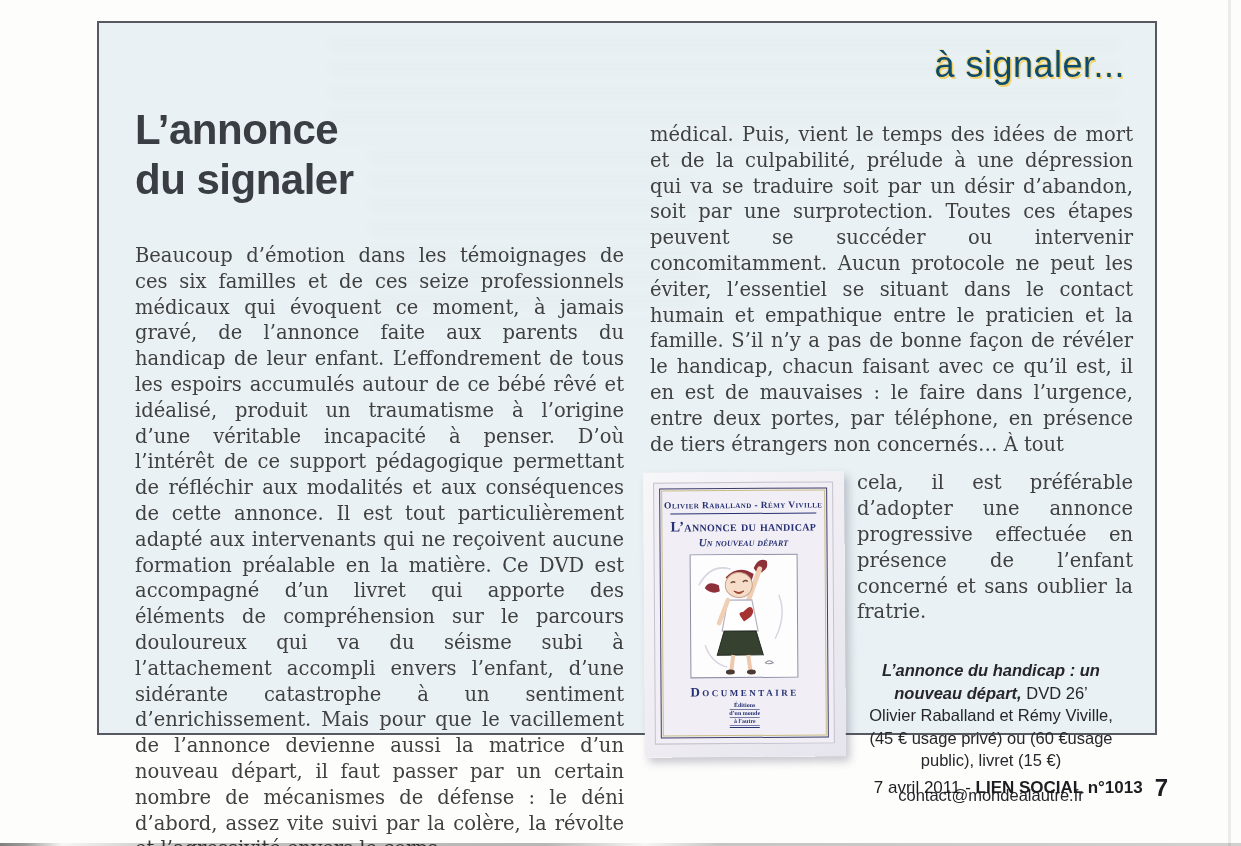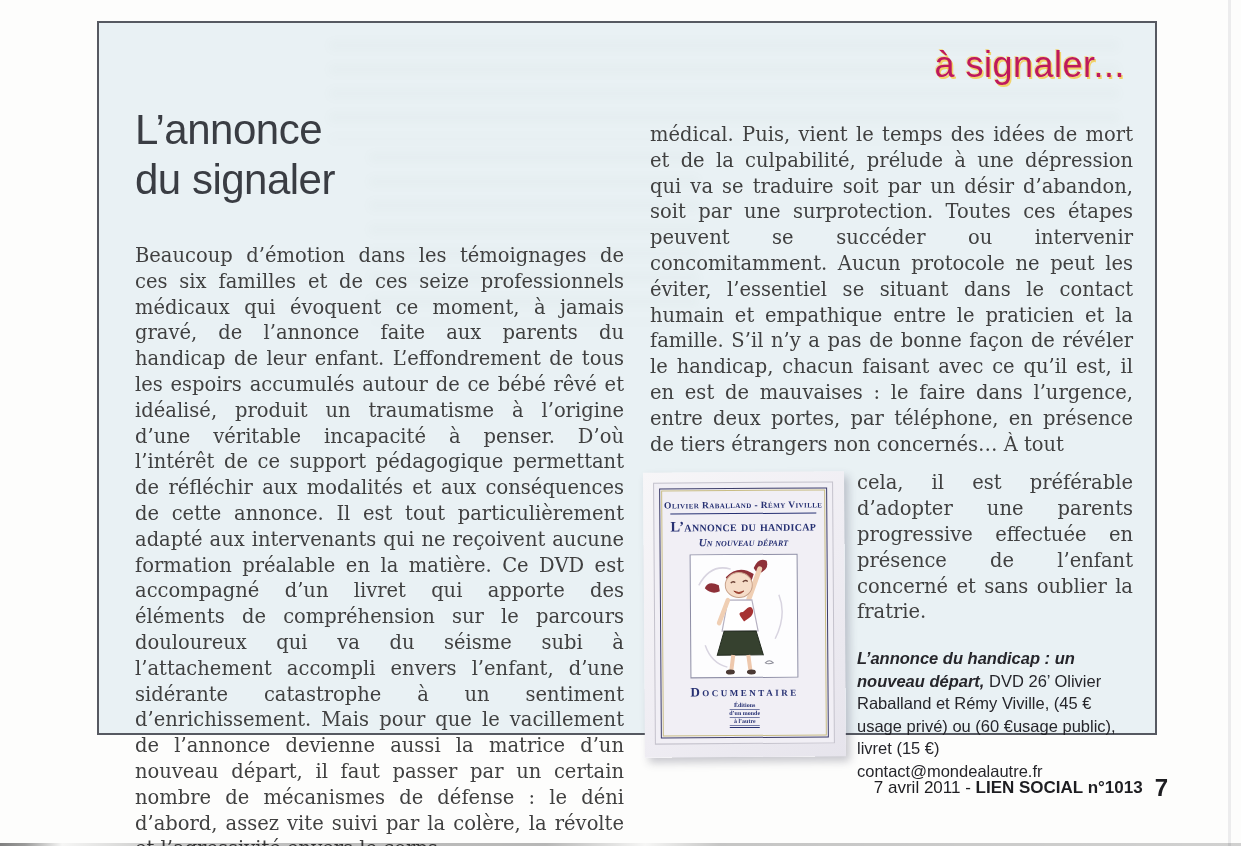--- a/index.html
+++ b/index.html
@@ -12,26 +12,26 @@
        background:#e9f1f4;border:2px solid #565961;box-sizing:border-box;}
 
   
   .ghost{position:absolute;background:repeating-linear-gradient(180deg,
          rgba(110,135,125,.5) 0 9px, rgba(0,0,0,0) 9px 24px);
          filter:blur(5px);opacity:.07;pointer-events:none;}
   .ghost.g1{left:230px;top:18px;width:790px;height:100px;}
   .ghost.g2{left:270px;top:130px;width:330px;height:170px;}
 
   .section-label{position:absolute;top:22px;right:30px;
-       font-size:36px;line-height:40px;color:#be185d;font-weight:500;
+       font-size:36px;line-height:40px;color:#0c4a6e;font-weight:500;
        letter-spacing:.5px;
        text-shadow:1.5px 1.5px 0 rgba(248,195,30,.65),-1px -1px 0 rgba(248,195,30,.45);}
 
   .title{position:absolute;left:36px;top:54px;color:#3a3d43;
-       font-size:42px;line-height:50px;font-weight:400;letter-spacing:-.5px;}
+       font-size:42px;line-height:50px;font-weight:700;letter-spacing:-.5px;}
 
   .body-text{font-family:"DejaVu Serif",serif;font-size:19.5px;line-height:25.8px;
        text-align:justify;color:#404040;margin:0;}
 
   .col-left{position:absolute;left:36px;top:172px;width:489px;margin-top:48px;}
   .col-right{position:absolute;left:551px;top:99px;width:483px;}
 
   .wrap-section{margin-top:13px;}
   .wrap-section::after{content:"";display:block;clear:both;}
 
@@ -56,21 +56,21 @@
   .illus{width:106px;height:122px;border:1px solid #8d8da5;background:#fdfdfe;
        margin-top:6px;overflow:hidden;}
   .cover-genre{font-size:13px;font-weight:bold;font-variant:small-caps;
        letter-spacing:2.5px;margin-top:6px;text-align:center;}
   .cover-pub{margin-top:2px;font-size:6px;line-height:7px;font-weight:bold;
        text-align:center;border-bottom:1px solid #273173;padding-bottom:1px;}
   .cover-pub div{border-bottom:.5px solid rgba(39,49,115,.6);}
 
   .caption{margin-top:22px;font-size:16.5px;line-height:22.5px;color:#26262b;
        width:268px;float:none;overflow:hidden;}
-  .caption p{margin:0;}
+  .caption p{margin:12px;text-align:center;}
   .caption .lead{font-weight:bold;font-style:italic;}
 
   .footer{position:absolute;top:774px;right:73px;color:#1d1d21;font-size:17px;
        display:flex;align-items:center;}
   .footer .journal{font-weight:bold;white-space:pre;}
   .footer .date{white-space:pre;}
   .footer .pageno{font-size:24px;font-weight:bold;margin-left:12px;}
 
   .edge-shadow{position:absolute;top:0;bottom:0;left:1228px;width:3px;
        background:rgba(90,90,105,.10);}
@@ -137,21 +137,21 @@
               <div class="cover-genre">Documentaire</div>
               <div class="cover-pub">
                 <div>Éditions</div>
                 <div>d’un monde</div>
                 <div>à l’autre</div>
               </div>
             </div>
           </div>
         </div>
 
-        <p class="body-text">cela, il est préférable d’adopter une parents progressive effectuée en présence de l’enfant concerné et sans oublier la fratrie.</p>
+        <p class="body-text">cela, il est préférable d’adopter une annonce progressive effectuée en présence de l’enfant concerné et sans oublier la fratrie.</p>
 
         <div class="caption">
           <p><span class="lead">L’annonce du handicap : un nouveau départ,</span><span> DVD 26’ Olivier Raballand et Rémy Viville, (45 € usage privé) ou (60 €usage public), livret (15 €)</span></p>
           <p>contact@mondealautre.fr</p>
         </div>
 
       </div>
     </div>
   </div>
 

